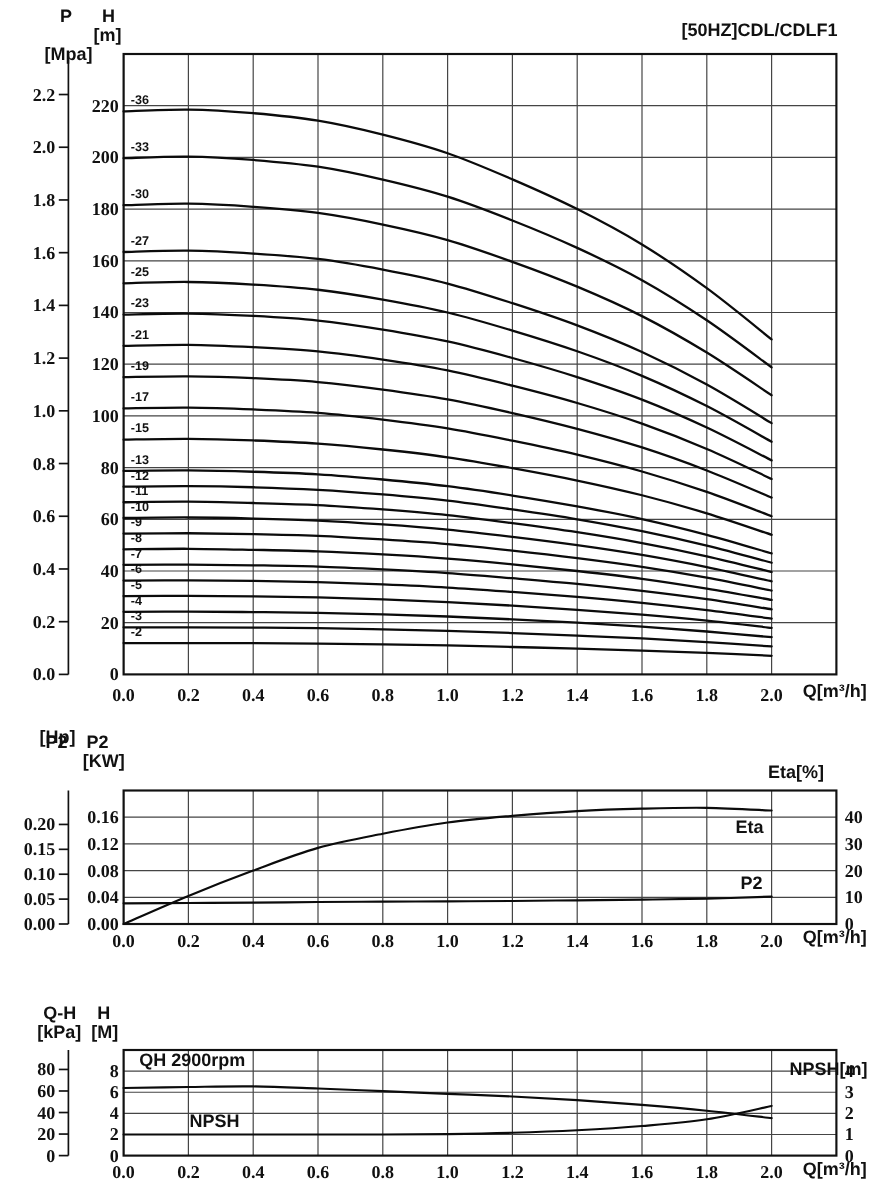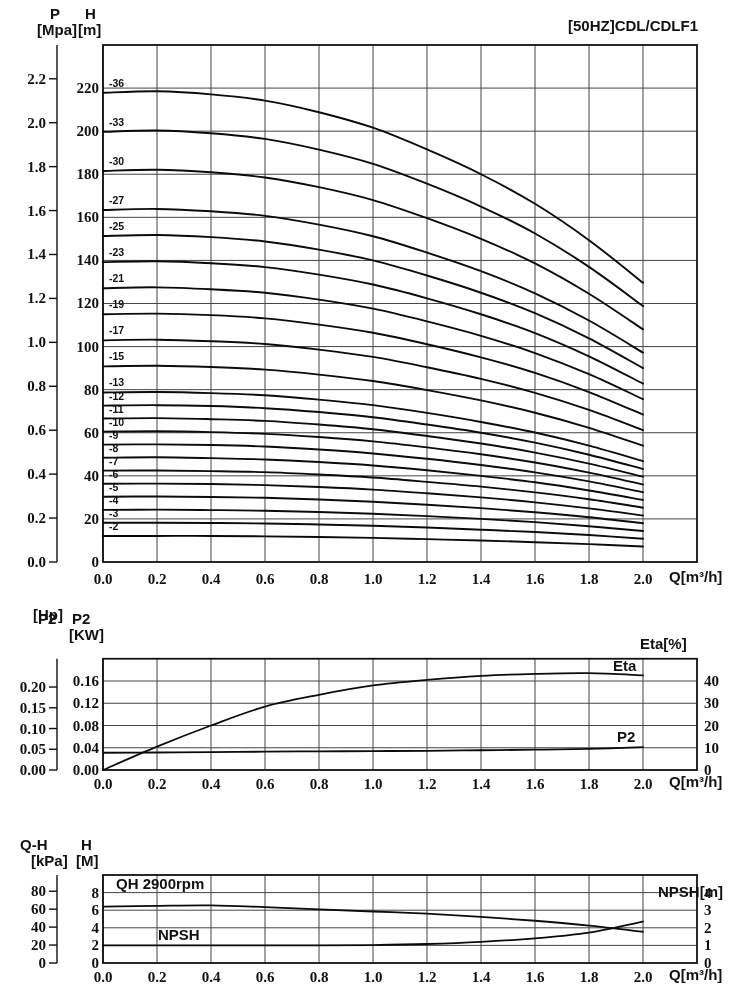--- a/index.html
+++ b/index.html
@@ -234,33 +234,33 @@
       <text x="643" y="982" text-anchor="middle" font-size="15" font-weight="bold" font-family="&quot;Liberation Serif&quot;, serif" fill="#111111">2.0</text>
       <path d="M103 906.68C112 906.5333333333333 139 906.02 157 905.8C175 905.5799999999999 193 905.14 211 905.36C229 905.58 247 906.46 265 907.12C283 907.78 301 908.5866666666667 319 909.32C337 910.0533333333334 355 910.7866666666666 373 911.52C391 912.2533333333333 409 912.84 427 913.72C445 914.6 463 915.6266666666667 481 916.8C499 917.9733333333332 517 919.2933333333333 535 920.76C553 922.2266666666667 571 923.7666666666667 589 925.6C607 927.4333333333334 634 930.7333333333333 643 931.76" fill="none" stroke="#0b0b0b" stroke-width="1.8" stroke-linecap="round" stroke-linejoin="round"></path>
       <path d="M103 945.4C112 945.4 139 945.4 157 945.4C175 945.4 193 945.4 211 945.4C229 945.4 247 945.4 265 945.4C283 945.4 301 945.4586666666667 319 945.4C337 945.3413333333333 355 945.2826666666667 373 945.048C391 944.8133333333333 409 944.52 427 943.992C445 943.4639999999999 463 942.8186666666667 481 941.88C499 940.9413333333333 517 939.8853333333334 535 938.36C553 936.8346666666666 571 935.5146666666666 589 932.728C607 929.9413333333333 634 923.4879999999999 643 921.64" fill="none" stroke="#0b0b0b" stroke-width="1.8" stroke-linecap="round" stroke-linejoin="round"></path>
     </g>
 </svg>
 
 <div class="title">[50HZ]CDL/CDLF1</div>
 
 <div class="lbl" style="left:50px;top:6px">P</div>
 <div class="lbl" style="left:85px;top:6px">H</div>
-<div class="lbl" style="left:37px;top:22px">[Mpa]</div>
+<div class="lbl" style="left:37px;top:38px">[Mpa]</div>
 <div class="lbl" style="left:78px;top:22px">[m]</div>
 <div class="lbl" style="left:669px;top:569px">Q[m³/h]</div>
 
 <div class="lbl" style="left:38px;top:611px">P2</div>
 <div class="lbl" style="left:72px;top:611px">P2</div>
 <div class="lbl" style="left:33px;top:607px">[Hp]</div>
 <div class="lbl" style="left:69px;top:627px">[KW]</div>
 <div class="lbl" style="left:640px;top:636px">Eta[%]</div>
-<div class="lbl" style="left:613px;top:658px">Eta</div>
+<div class="lbl" style="left:613px;top:682px">Eta</div>
 <div class="lbl" style="left:617px;top:729px">P2</div>
 <div class="lbl" style="left:669px;top:774px">Q[m³/h]</div>
 
-<div class="lbl" style="left:20px;top:837px">Q-H</div>
+<div class="lbl" style="left:36px;top:837px">Q-H</div>
 <div class="lbl" style="left:81px;top:837px">H</div>
 <div class="lbl" style="left:31px;top:853px">[kPa]</div>
 <div class="lbl" style="left:76px;top:853px">[M]</div>
 <div class="lbl" style="left:658px;top:884px">NPSH[m]</div>
 <div class="lbl" style="left:116px;top:876px">QH 2900rpm</div>
 <div class="lbl" style="left:158px;top:927px">NPSH</div>
 <div class="lbl" style="left:669px;top:967px">Q[m³/h]</div>
 
 </body></html>

